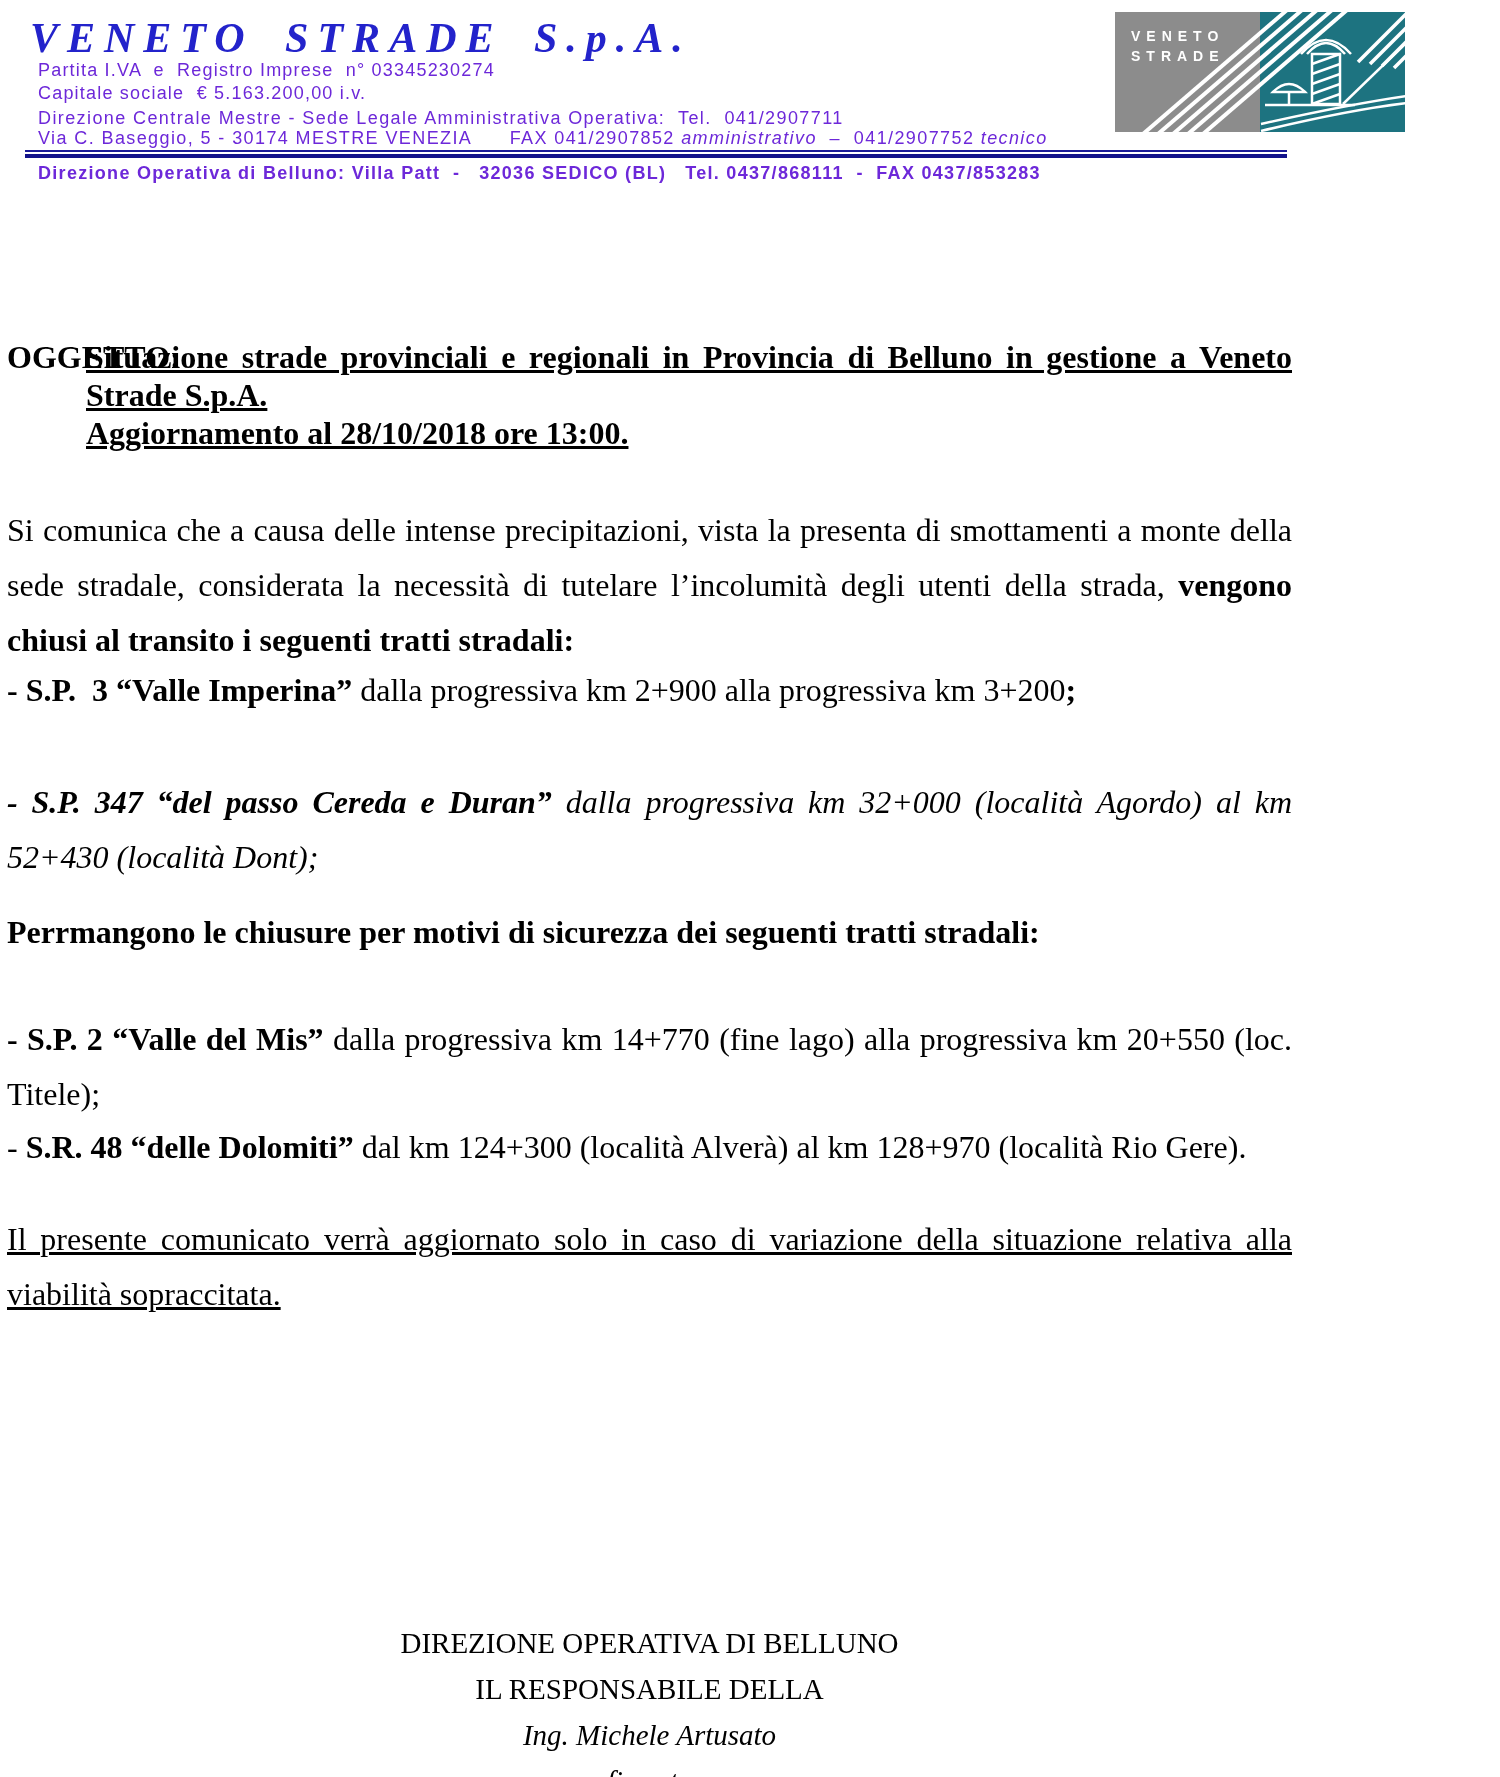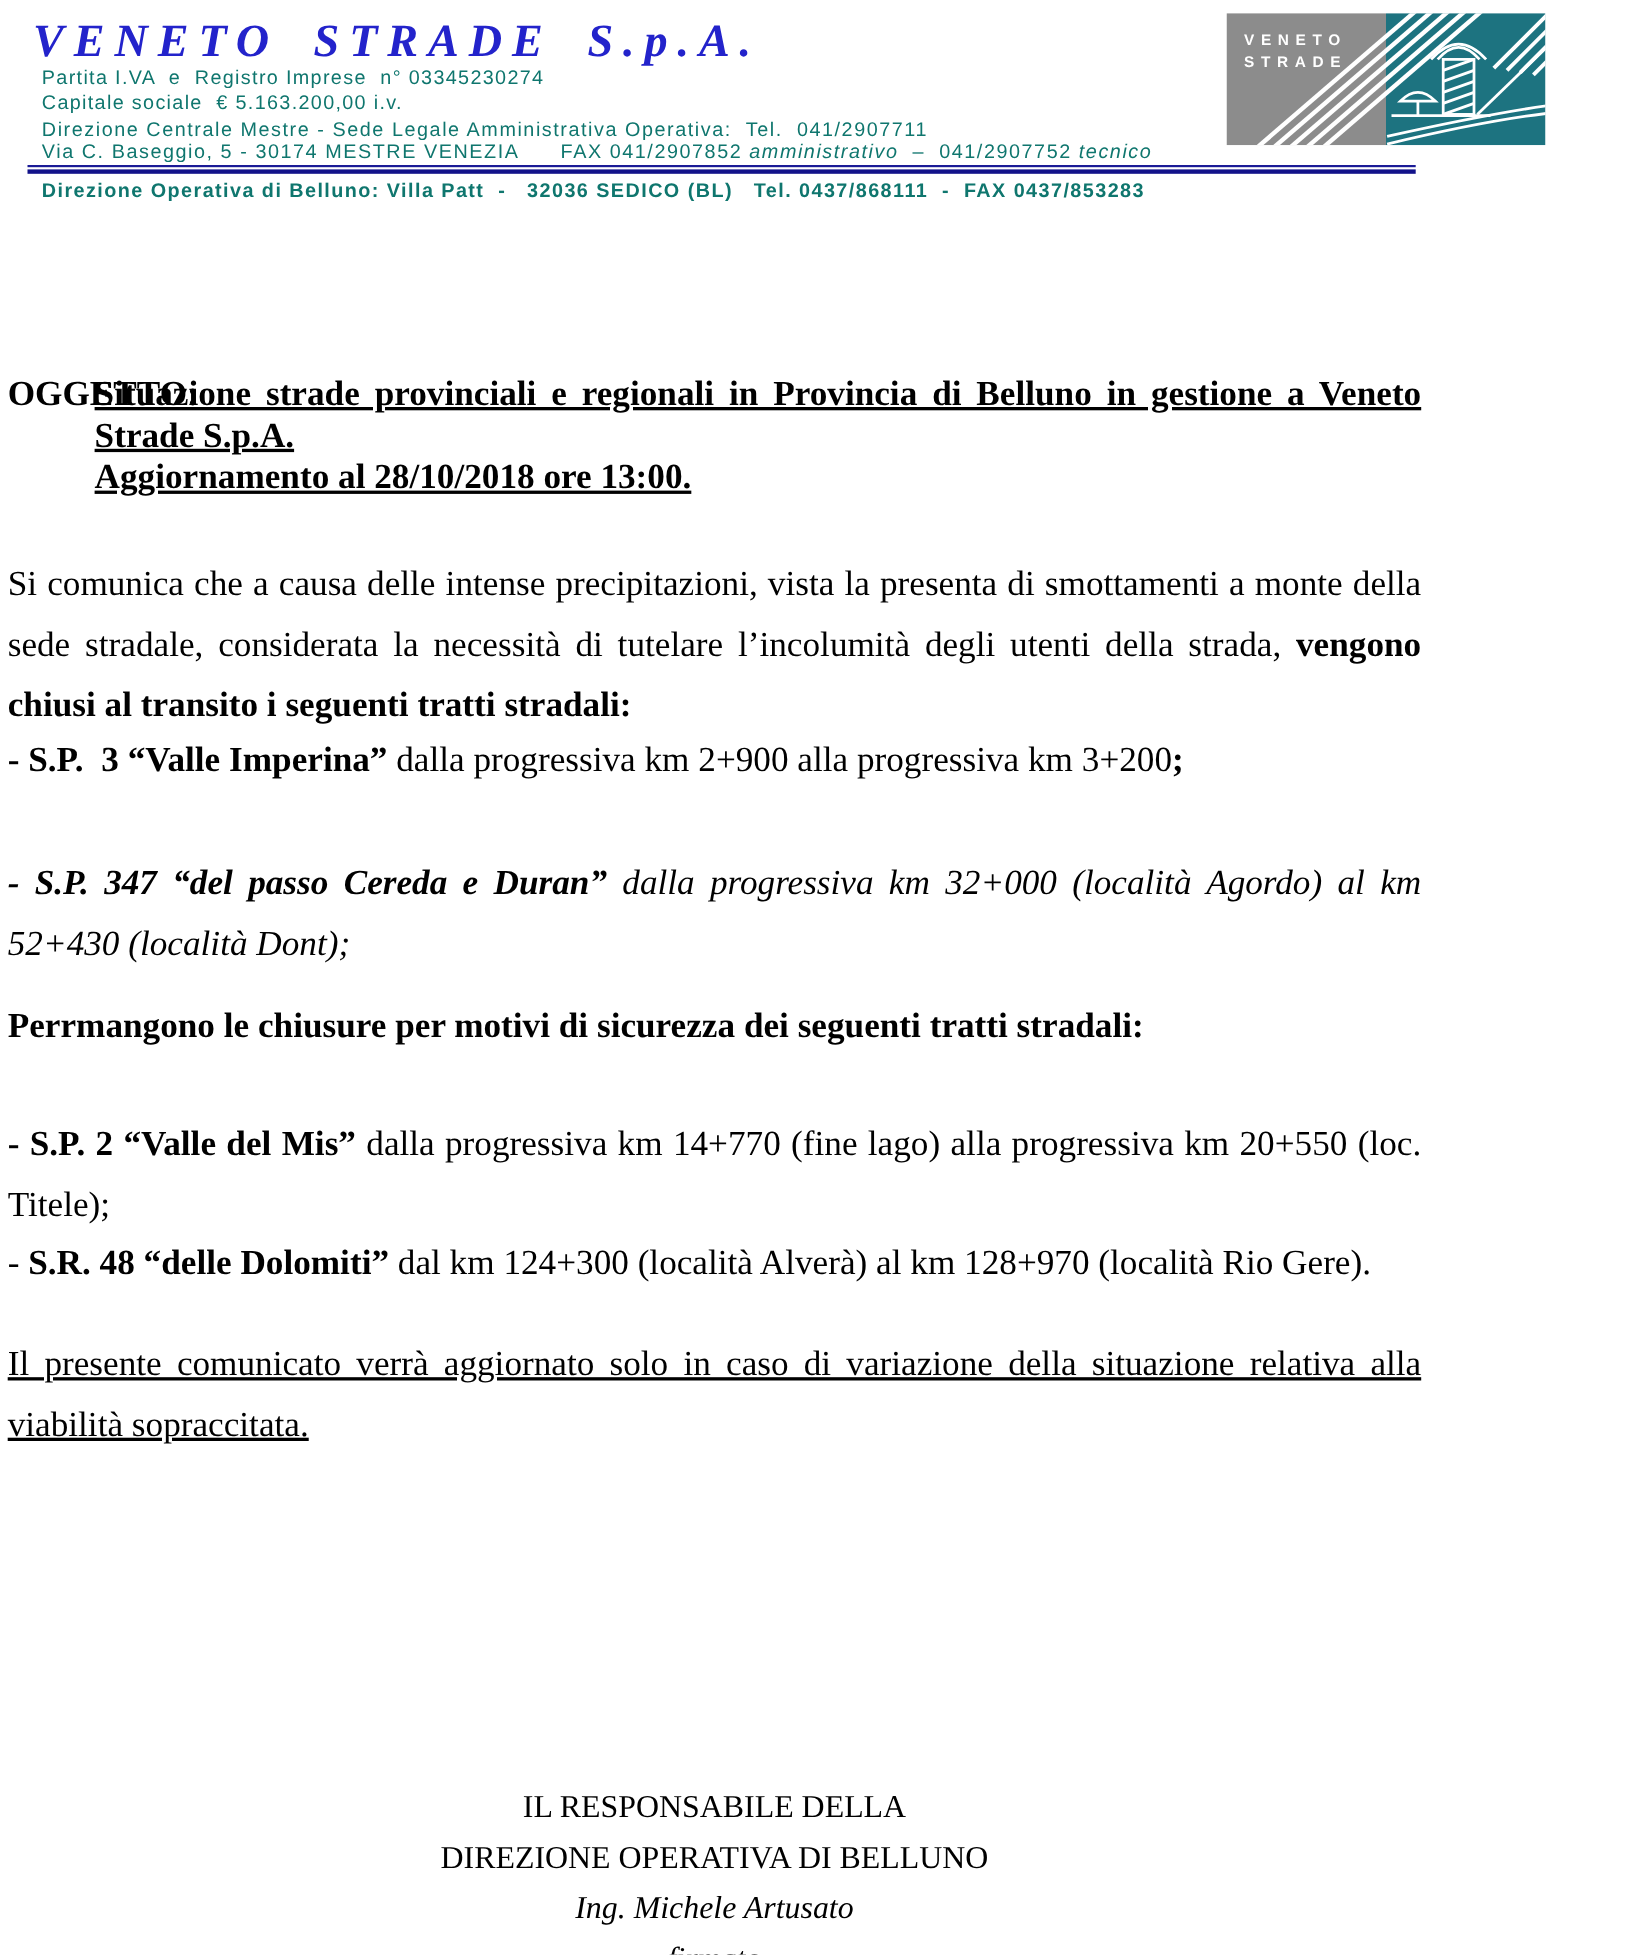--- a/index.html
+++ b/index.html
@@ -1,21 +1,21 @@
 <!DOCTYPE html>
 <html><head>
 <meta charset="utf-8">
 <style>
   html,body { margin:0; padding:0; background:#ffffff; }
   .page {
     position:relative; width:1500px; height:1777px; background:#ffffff;
     overflow:hidden; font-family:"Liberation Serif", serif; color:#000;
   }
   
-  .hdr { color:#0f766e; font-family:"Liberation Sans", sans-serif; }
+  .hdr { color:#6d28d9; font-family:"Liberation Sans", sans-serif; }
   .company-name {
     position:absolute; left:30px; top:14px;
     font-family:"Liberation Serif", serif; font-style:italic; font-weight:bold;
     font-size:42px; letter-spacing:9px; word-spacing:12px; color:#2323cb;
     white-space:nowrap;
     text-align:center;
   }
   .hline { position:absolute; left:38px; white-space:nowrap; font-size:18px; letter-spacing:1.2px; }
   .vat-line      { top:60px;  }
   .capital-line  { top:83px;text-align:center;  }
@@ -132,19 +132,19 @@
 
   <div class="blk perm">Perrmangono le chiusure per motivi di sicurezza dei seguenti tratti stradali:</div>
 
   <div class="blk para just sp2"><span class="b">- S.P. 2 “Valle del Mis”</span><span> dalla progressiva km 14+770 (fine lago) alla progressiva km 20+550 (loc. Titele);</span></div>
 
   <div class="blk para just sr48"><span>- </span><span class="b">S.R. 48 “delle Dolomiti”</span><span> dal km 124+300 (località Alverà) al km 128+970 (località Rio Gere).</span></div>
 
   <div class="blk para just closing">Il presente comunicato verrà aggiornato solo in caso di variazione della situazione relativa alla viabilità sopraccitata.</div>
 
   <div class="blk signature">
+    <div>DIREZIONE OPERATIVA DI BELLUNO</div>
     <div>IL RESPONSABILE DELLA</div>
-    <div>DIREZIONE OPERATIVA DI BELLUNO</div>
     <div class="sig-italic">Ing. Michele Artusato</div>
     <div class="sig-italic">firmato</div>
   </div>
 
 </div>
 
 </body></html>

